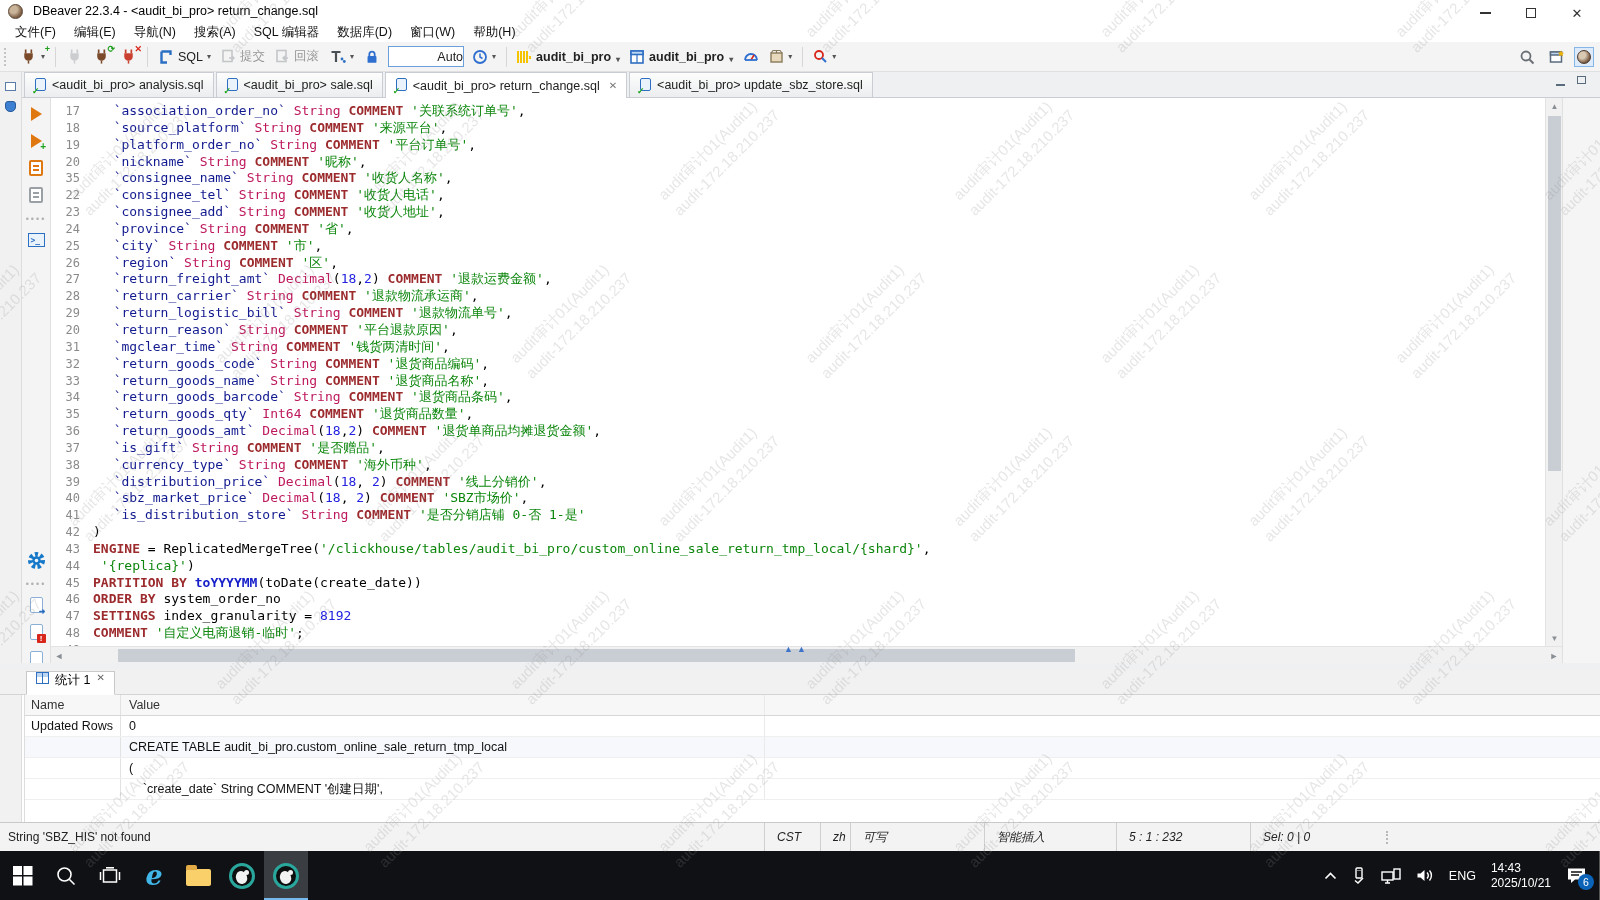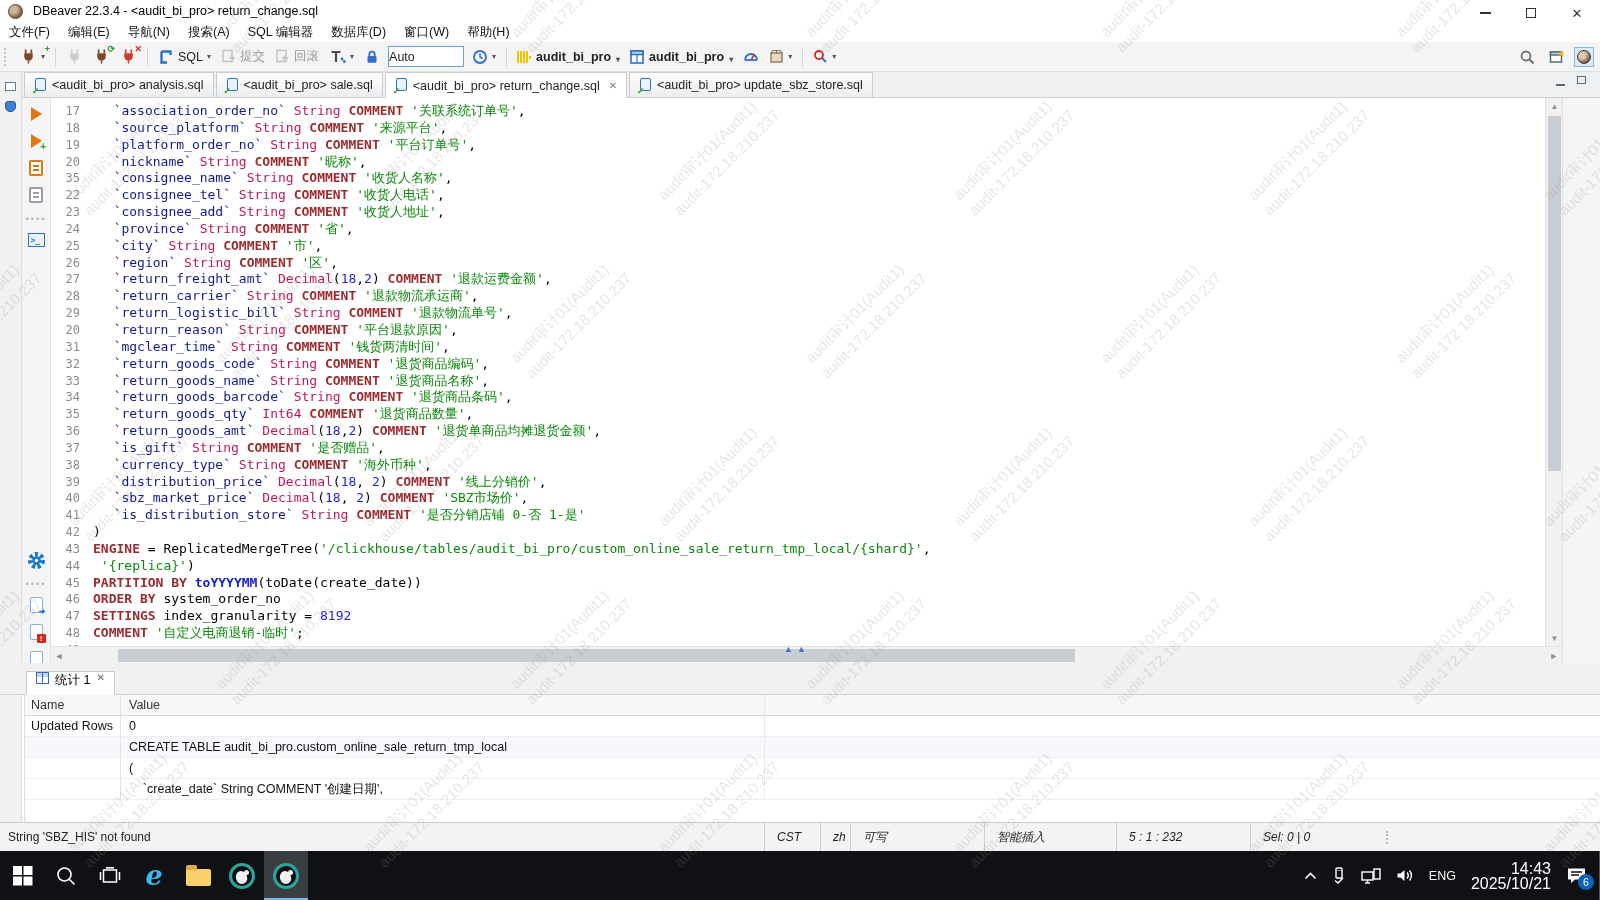--- a/index.html
+++ b/index.html
@@ -11,34 +11,34 @@
   .titlebar { left:0; top:0; width:1600px; height:22px; background:#fff; display:flex; align-items:center; }
   .app-icon { width:15px; height:15px; border-radius:50%; background:radial-gradient(circle at 35% 35%, #c9b49a 30%, #7a5c42 70%); border:1px solid #5a4332; margin-left:8px; }
   .title-text { margin-left:10px; font-size:12.5px; color:#000; }
   .win-btns { position:absolute; right:0; top:0; height:26px; display:flex; }
   .wb { width:46px; height:26px; display:flex; align-items:center; justify-content:center; color:#333; }
   .wb-min i { display:block; width:11px; height:1.5px; background:#333; }
   .wb-max i { display:block; width:10px; height:10px; border:1.5px solid #333; }
   .wb-close { font-size:13px; }
 
   
-  .menubar { left:0; top:22px; width:1600px; height:20px; display:flex; align-items:center; font-size:12.5px; background:#fff; }
+  .menubar { left:0; top:22px; width:1600px; height:20px; display:flex; align-items:center; padding-left:6px; font-size:12.5px; background:#fff; }
   .menu-item { padding:2px 9px; color:#111; }
 
   
   .toolbar { left:0; top:42px; width:1600px; height:30px; background:#f4f4f4; border-bottom:1px solid #e0e0e0; display:flex; align-items:center; font-size:12.5px; color:#222; }
   .tb-handle { width:7px; height:18px; border-left:2px dotted #c4c4c4; margin:0 4px; }
   .tb-sep { width:1px; height:20px; background:#d6d6d6; margin:0 5px; }
   .tb-btn { height:24px; display:inline-flex; align-items:center; gap:4px; padding:0 4px; margin:0 1px; background:none; border:none; font:inherit; color:inherit; position:relative; }
   .tb-btn.disabled { opacity:.45; }
   .dd { font-size:8px; color:#555; }
   .ovl { position:absolute; font-size:9px; font-weight:bold; right:-1px; top:-1px; }
   .ovl.green { color:#1e9e1e; }
   .ovl.red { color:#d8261a; }
-  .combo-auto { width:76px; height:21px; background:#fff; border:1px solid #6ca0dc; display:inline-flex; align-items:center; justify-content:flex-start; margin:0 3px; }
+  .combo-auto { width:76px; height:21px; background:#fff; border:1px solid #6ca0dc; display:inline-flex; align-items:center; justify-content:flex-end; margin:0 3px; }
   .combo-db { display:inline-flex; align-items:flex-end; gap:5px; font-weight:bold; padding:0 5px; }
   .tb-right { margin-left:auto; display:flex; align-items:center; margin-right:6px; gap:4px; }
   .persp-active { border:1px solid #86b7e8; background:#dceafa; padding:2px; display:inline-flex; }
   .mini-dbv { width:14px; height:14px; border-radius:50%; background:radial-gradient(circle at 35% 35%, #d9c8b2 30%, #6e4f38 75%); border:1px solid #4d382a; }
 
   
   .tabbar { left:0; top:72px; width:1600px; height:26px; background:#eef0f2; border-bottom:1px solid #c9ccd2; display:flex; align-items:flex-end; padding-left:24px; }
   .etab { height:25px; display:flex; align-items:center; gap:5px; padding:0 9px; font-size:12.5px; color:#222; border:1px solid #c9ccd2; border-bottom:none; background:linear-gradient(#fdfdfd,#ebedef); margin-right:2px; white-space:nowrap; }
   .etab.active { background:#fff; height:26px; margin-bottom:-1px; }
   .etab-close { color:#777; font-size:10px; margin-left:4px; }
@@ -121,21 +121,21 @@
   .tbi.active { background:#3a3d41; box-shadow:inset 0 -2px 0 #76b9ed; }
   .ie-e { font-family:"DejaVu Serif",serif; font-style:italic; font-weight:bold; font-size:27px; color:#41b6e8; line-height:27px; }
   .folder { width:25px; height:17px; background:#f9d069; border-radius:2px; position:relative; margin-top:4px; }
   .folder::before { content:""; position:absolute; left:0; top:-4px; width:11px; height:5px; background:#e3ab45; border-radius:2px 2px 0 0; }
   .dbv { width:26px; height:26px; border-radius:50%; background:#0e0f10; border:3px solid #2aa79d; position:relative; }
   .dbv::after { content:""; position:absolute; left:4px; top:5px; width:11px; height:13px; background:#f2f2f2; border-radius:50% 50% 46% 46%; transform:rotate(-18deg); }
   .dbv::before { content:""; position:absolute; right:3px; top:4px; width:5px; height:5px; background:#f2f2f2; border-radius:50%; z-index:1; }
   .tray { margin-left:auto; display:flex; align-items:center; gap:15px; padding-right:12px; color:#fff; }
   .tray svg { display:block; }
   .eng { font-size:12.5px; }
-  .clock { font-size:16px; text-align:right; line-height:15px; }
+  .clock { font-size:12px; text-align:left; line-height:15px; }
   .notif { position:relative; }
   .nbadge { position:absolute; right:-7px; bottom:-5px; width:16px; height:16px; border-radius:50%; background:#0b63b8; color:#fff; font-size:10.5px; display:flex; align-items:center; justify-content:center; }
 
   
   .wm-layer { left:0; top:0; width:1600px; height:900px; pointer-events:none; z-index:50; overflow:hidden; }
   .wm { position:absolute; color:#8f8f8f; opacity:.22; font-size:15px; line-height:22px; white-space:nowrap; transform:rotate(-45deg); }
 </style>
 </head>
 <body>
 

